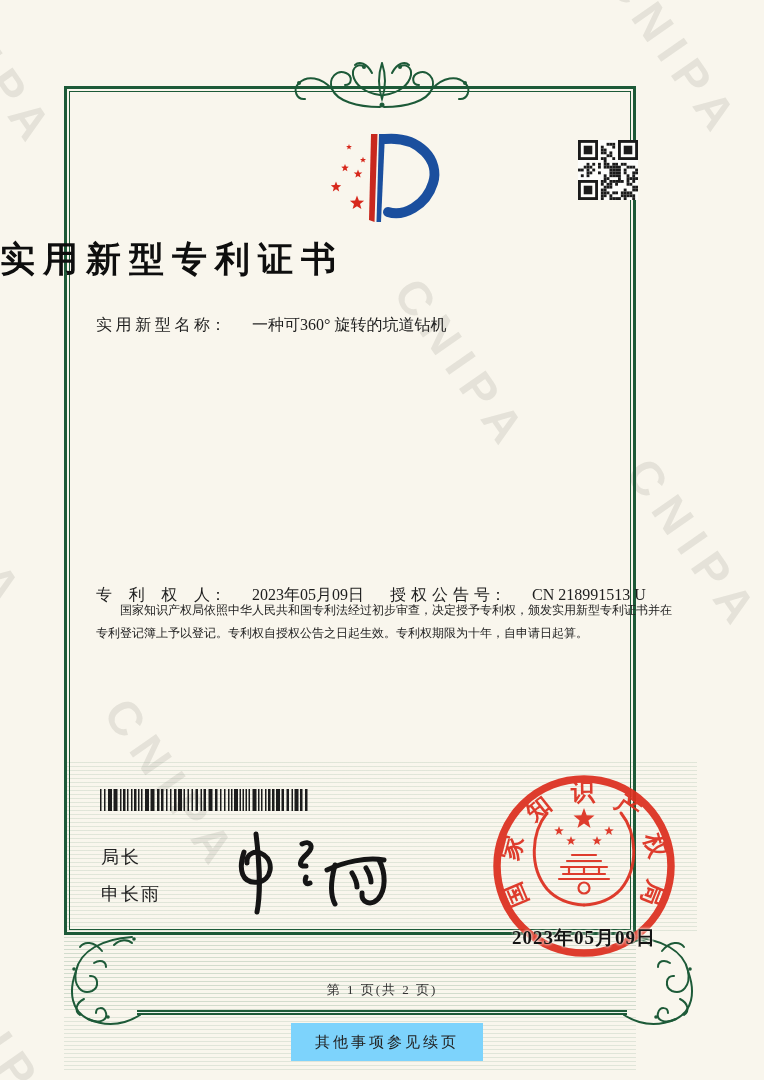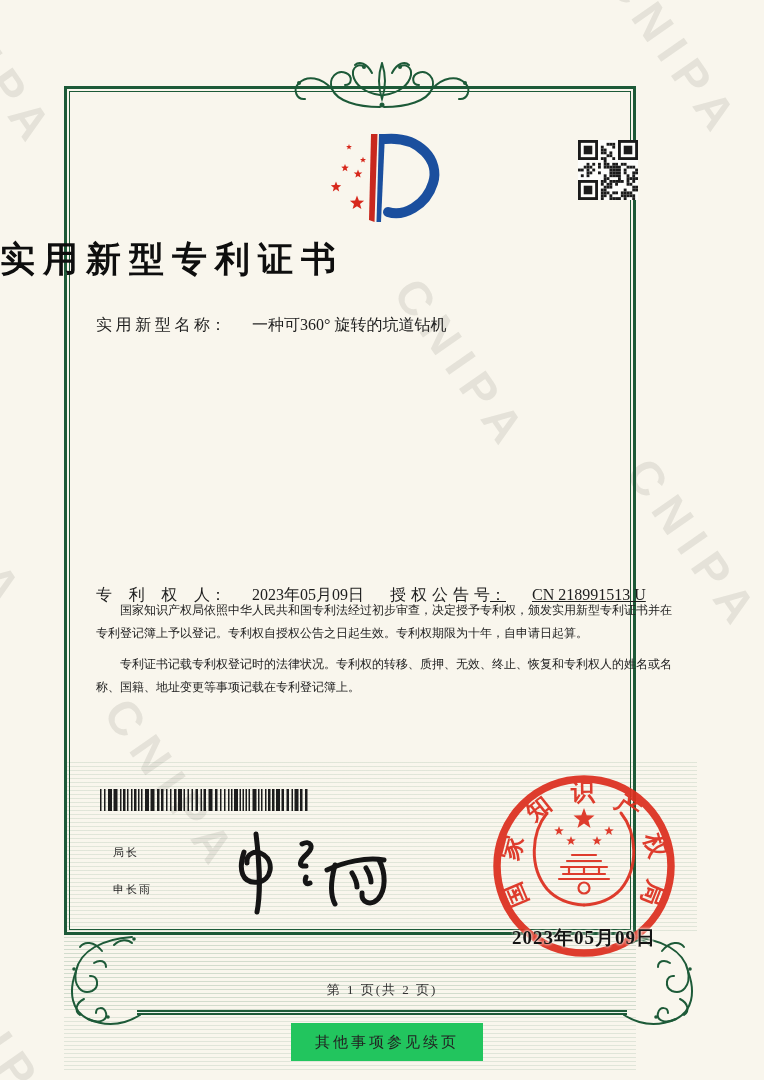--- a/index.html
+++ b/index.html
@@ -21,45 +21,45 @@
   
   .certno{position:absolute;z-index:4;left:95px;top:129px;font-size:16px;letter-spacing:3px;color:#2b2b2b;}
   .logo{position:absolute;z-index:4;left:300px;top:127px;}
   .qr{position:absolute;z-index:4;left:578px;top:140px;background:#fdfdfb;}
   .title{position:absolute;z-index:4;left:0;top:236px;width:100%;
          font-size:35px;font-weight:bold;letter-spacing:8px;color:#0e0e0e;}
   
   .row{position:absolute;z-index:4;left:96px;font-size:16px;white-space:nowrap;color:#1e1e1e;}
   .flabel{display:inline-block;width:114px;text-align:justify;text-align-last:justify;vertical-align:top;}
   .fvalue{margin-left:26px;}
-  .pair2{position:absolute;left:294px;top:0;white-space:nowrap;text-decoration:underline;}
+  .pair2{position:absolute;left:294px;top:0;white-space:nowrap;}
   .pair2 .flabel{width:100px;}
   
   .paras{position:absolute;z-index:4;left:96px;top:599px;width:576px;font-size:12px;
          line-height:22.5px;text-align:justify;color:#222;}
   .paras p{margin:0 0 9px 0;text-indent:2em;}
   
   .barcode{position:absolute;z-index:4;left:100px;top:789px;}
-  .official{position:absolute;z-index:4;left:113px;font-size:11px;
+  .official{position:absolute;z-index:4;left:101px;font-size:18px;
             font-family:"Liberation Sans","DejaVu Sans",sans-serif;color:#222;letter-spacing:2px;}
   .sig{position:absolute;z-index:4;left:214px;top:810px;}
   .sig path{fill:none;stroke:#151515;stroke-width:5;stroke-linecap:round;stroke-linejoin:round;}
   
   .seal{position:absolute;z-index:4;left:489px;top:771px;}
   .seal svg{opacity:.93;}
   .seal-date{position:absolute;z-index:5;left:489px;top:925px;width:190px;text-align:center;
              font-size:19px;font-weight:bold;color:#141414;letter-spacing:1px;
              text-shadow:0 0 3px #f9f6ed,0 0 3px #f9f6ed;}
   
   .pageinfo{position:absolute;z-index:4;left:0;top:981px;width:100%;text-align:center;
             font-size:13px;letter-spacing:2px;color:#333;}
   .rule{position:absolute;z-index:3;left:137px;top:1010px;width:490px;height:5px;
         background:linear-gradient(180deg,#1d5a38 0 2px,#edf3ec 2px 3px,#1d5a38 3px 5px);}
   .note-box{position:absolute;z-index:4;left:291px;top:1023px;width:192px;height:38px;
-            background:#22c55e;text-align:center;line-height:38px;font-size:15px;
+            background:#7dd3fc;text-align:center;line-height:38px;font-size:15px;
             letter-spacing:3px;color:#222;}
   .corner path{fill:none;stroke:#1d5a38;stroke-width:2;stroke-linecap:round;}
   .corner circle{fill:#1d5a38;}
   .toporn path{fill:none;stroke:#1d5a38;stroke-width:2;stroke-linecap:round;}
   .toporn circle{fill:#1d5a38;}
 </style>
 </head>
 <body>
 
 <div class="page">
@@ -277,21 +277,20 @@
   </div>
   <div class="row" style="top:585px">
     <span class="flabel">专利权人</span><span>：</span><span class="fvalue">2023年05月09日</span>
     <span class="pair2">
       <span class="flabel">授权公告号</span><span>：</span><span class="fvalue">CN 218991513 U</span>
     </span>
   </div>
 
   <div class="paras">
     <p>国家知识产权局依照中华人民共和国专利法经过初步审查，决定授予专利权，颁发实用新型专利证书并在专利登记簿上予以登记。专利权自授权公告之日起生效。专利权期限为十年，自申请日起算。</p>
-    <p>专利证书记载专利权登记时的法律状况。专利权的转移、质押、无效、终止、恢复和专利权人的姓名或名称、国籍、地址变更等事项记载在专利登记簿上。</p>
   </div>
 
   <svg class="barcode" id="barcode-svg" width="210" height="22" viewBox="0 0 210 22">
       <rect x="0" y="0" width="1.5" height="22" fill="#1c1c1c"></rect>
       <rect x="4" y="0" width="1.5" height="22" fill="#1c1c1c"></rect>
       <rect x="8" y="0" width="4" height="22" fill="#1c1c1c"></rect>
       <rect x="13.5" y="0" width="4" height="22" fill="#1c1c1c"></rect>
       <rect x="20" y="0" width="1.5" height="22" fill="#1c1c1c"></rect>
       <rect x="23" y="0" width="2.5" height="22" fill="#1c1c1c"></rect>
       <rect x="27" y="0" width="1.5" height="22" fill="#1c1c1c"></rect>

